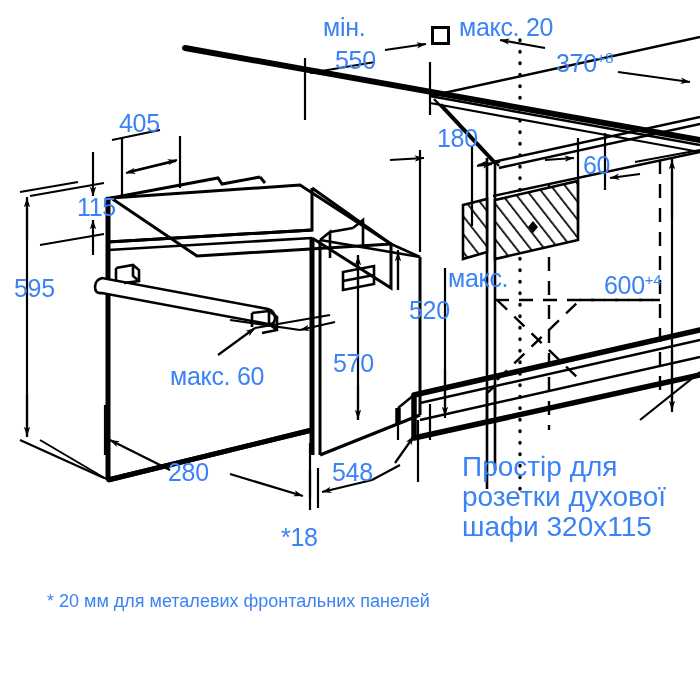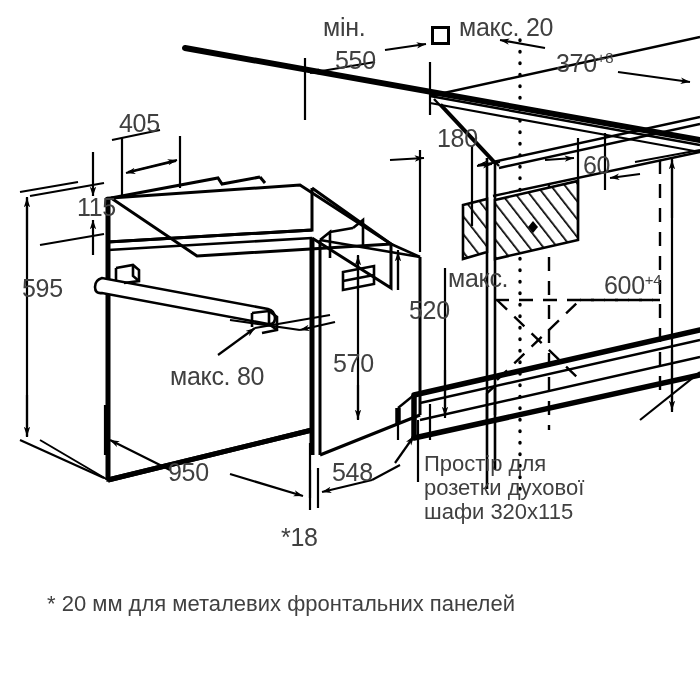--- a/index.html
+++ b/index.html
@@ -18,39 +18,40 @@
   }
   #drawing {
     position: absolute;
     left: 0;
     top: 0;
     width: 700px;
     height: 700px;
   }
   .lbl {
     position: absolute;
-    color: #404040;
+    color: #3b82f6;
     font-family: "Liberation Sans", sans-serif;
     white-space: pre;
     line-height: 1.08;
   }
   .dim {
     font-size: 25px;
     letter-spacing: -0.3px;
   }
   .dim-sup {
     font-size: 15px;
     vertical-align: super;
     letter-spacing: -0.3px;
   }
   .note {
-    font-size: 22px;
+    font-size: 28px;
+    margin-left: 38px;
   }
   .footnote {
-    font-size: 22px;
+    font-size: 18px;
   }
 </style>
 </head>
 <body>
 
 <div id="stage">
 
   <svg id="drawing" viewBox="0 0 700 700" xmlns="http://www.w3.org/2000/svg">
 
     <defs>
@@ -255,36 +256,36 @@
   <div style="position:absolute; left:431px; top:26px; width:19px; height:19px;
               border:3px solid #000; box-sizing:border-box;"></div>
   <div class="lbl dim" style="left:459px; top:14px;">макс. 20</div>
 
   <div class="lbl dim" style="left:556px; top:50px;"><span>370</span><span class="dim-sup">+8</span></div>
 
   <div class="lbl dim" style="left:119px; top:110px;">405</div>
 
   <div class="lbl dim" style="left:33px; top:194px;margin-left:44px;">115</div>
 
-  <div class="lbl dim" style="left:14px; top:275px;margin-left:8px;">595</div>
+  <div class="lbl dim" style="left:14px; top:275px;">595</div>
 
   <div class="lbl dim" style="left:437px; top:125px;">180</div>
 
   <div class="lbl dim" style="left:583px; top:152px;">60</div>
 
   <div class="lbl dim" style="left:604px; top:272px;"><span>600</span><span class="dim-sup">+4</span></div>
 
   <div class="lbl dim" style="left:333px; top:350px;">570</div>
 
   <div class="lbl dim" style="left:404px; top:265px;margin-left:44px;">макс.</div>
   <div class="lbl dim" style="left:409px; top:297px;">520</div>
 
-  <div class="lbl dim" style="left:170px; top:363px;">макс. 80</div>
-
-  <div class="lbl dim" style="left:168px; top:459px;">950</div>
+  <div class="lbl dim" style="left:170px; top:363px;">макс. 60</div>
+
+  <div class="lbl dim" style="left:168px; top:459px;">280</div>
 
   <div class="lbl dim" style="left:332px; top:459px;">548</div>
 
   <div class="lbl dim" style="left:281px; top:524px;">*18</div>
 
   <div class="lbl note" style="left:424px; top:452px;">Простір для
 розетки духової
 шафи 320x115</div>
 
   <div class="lbl footnote" style="left:47px; top:592px; width:620px;">* 20 мм для металевих фронтальних панелей</div>

